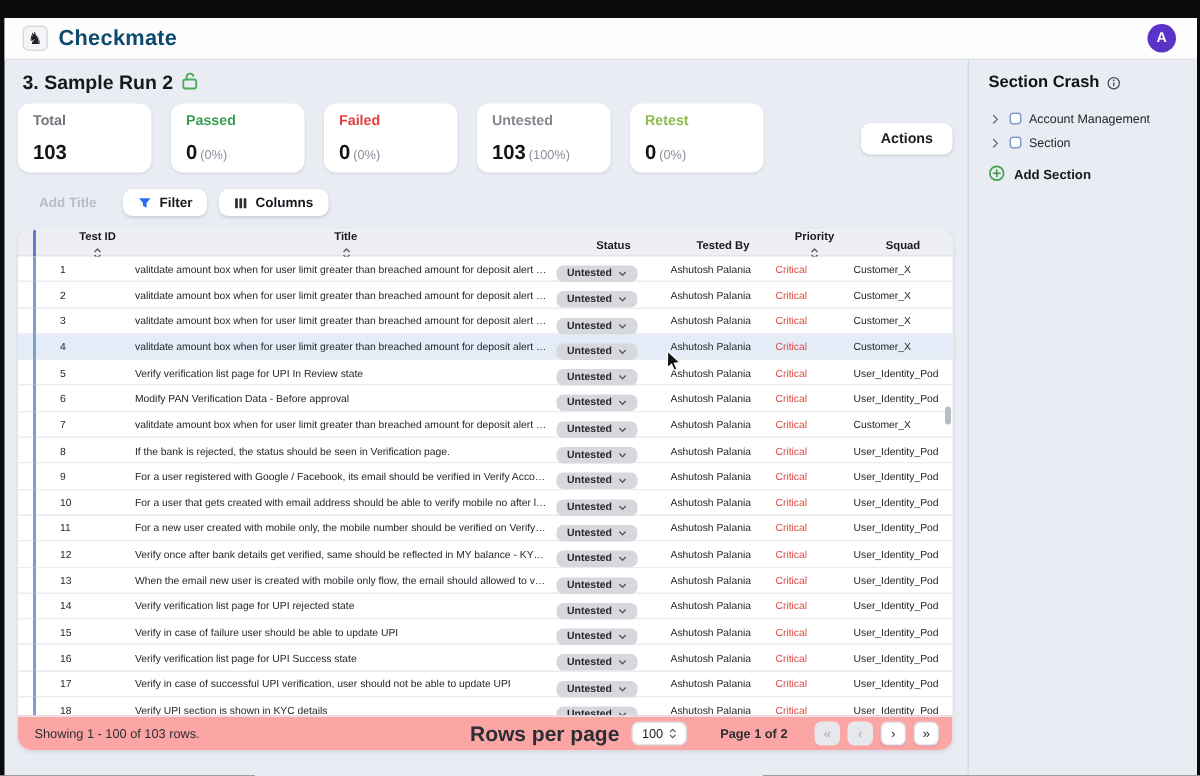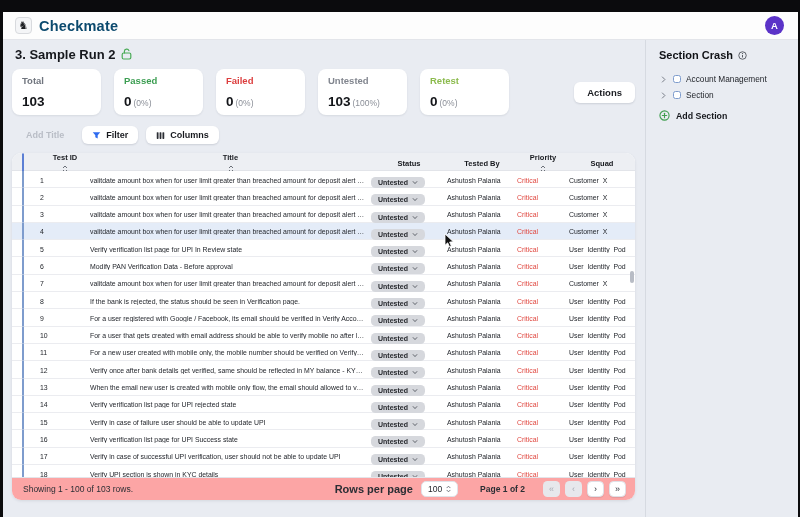--- a/index.html
+++ b/index.html
@@ -49,21 +49,21 @@
   .tbody { flex:1; overflow:hidden; }
   .trow { height:17.3px; border-bottom:1px solid #ebecf0; cursor:pointer; background:#fff; }
   .trow.hl { background:#e4ecf8; }
   .td { font-size:6.9px; color:#23262c; white-space:nowrap; overflow:hidden; text-overflow:ellipsis; padding-right:6px; }
   .cb { width:9px; height:9px; border:1.2px solid #7e9ccd; border-radius:2.5px; background:#fff; margin-left:10px; cursor:pointer; }
   .status-pill { display:inline-flex; align-items:center; gap:4px; background:#d6d8dd; border-radius:4.5px; padding:2px 7px; font-size:7px; font-weight:600; color:#26282d; cursor:pointer; }
   .prio { color:#e04840; }
 
   .tfoot { height:23px; background:#fca5a5; border-top:1px solid #e3e5ea; flex:none; display:flex; align-items:center; padding:0 9px 0 11px; gap:8px; }
   .showing { font-size:8.5px; color:#2b2e34; margin-right:auto; }
-  .rpp-label { font-size:11px; color:#2b2e34; font-weight:600;margin-left:17px; }
+  .rpp-label { font-size:14px; color:#2b2e34; font-weight:600;margin-left:17px; }
   .rpp-select { display:flex; align-items:center; gap:4px; background:#fff; border:1px solid #e0e2e8; border-radius:5px; padding:2px 6px; font-size:8.5px; color:#1d2026; cursor:pointer; }
   .page-info { font-size:8.5px; color:#2b2e34; font-weight:600; margin:0 10px 0 14px; }
   .pager { display:flex; gap:5px; }
   .pg-btn { width:17px; height:16px; border-radius:4.5px; display:flex; align-items:center; justify-content:center; font-size:9px; line-height:1; }
   .pg-btn.disabled { background:#e7e8ec; color:#a9adb6; border:none; cursor:default; }
   .pg-btn.enabled { background:#fff; color:#2c2f36; border:1px solid #dfe1e7; box-shadow:0 1px 1px rgba(25,35,60,.10); cursor:pointer; }
   .scroll-thumb { position:absolute; right:1px; top:118px; width:4px; height:12px; background:#b8bcc5; border-radius:2px; cursor:pointer; }
 
   
   .sidebar { width:153px; flex:none; border-left:1px solid #d6dae1; padding:9px 12px 0 13px; }

